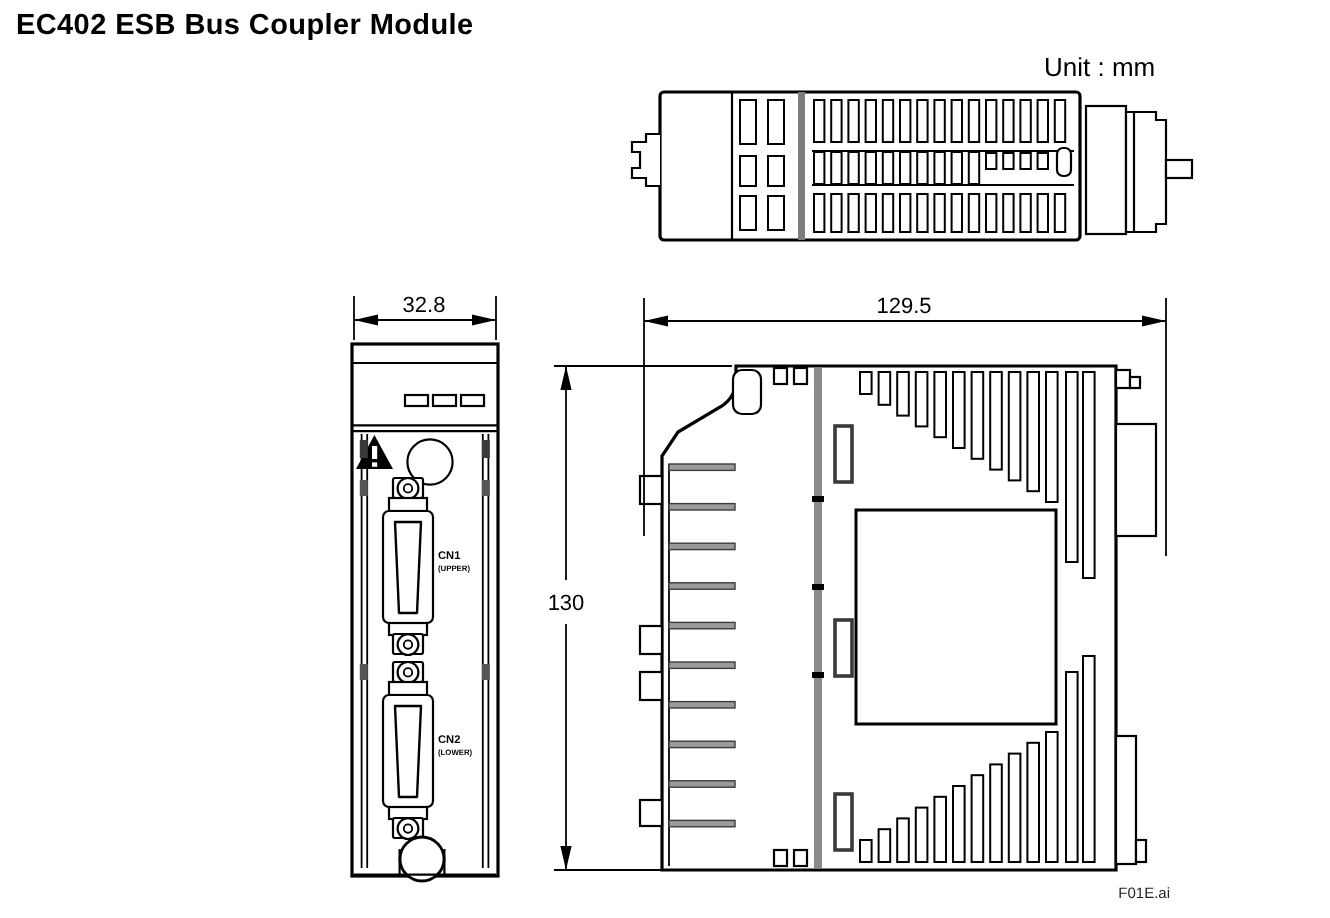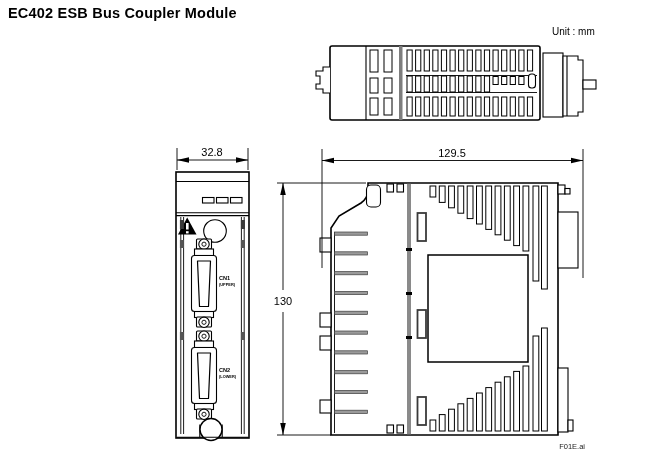--- a/index.html
+++ b/index.html
@@ -5,21 +5,21 @@
   html,body{margin:0;padding:0;background:#fff;}
   .page{
     position:relative;width:665px;height:454px;background:#ffffff;
     font-family:"Liberation Sans",sans-serif;overflow:hidden;
   }
   .page-title{
     position:absolute;left:8px;top:5px;font-size:14.5px;font-weight:bold;
     color:#000;letter-spacing:.2px;
   }
   .unit-label{
-    position:absolute;left:552px;top:26px;font-size:10px;color:#000;
+    position:absolute;left:522px;top:26px;font-size:13px;color:#000;
   }
   svg{position:absolute;left:0;top:0;}
   .dim-text{font-family:"Liberation Sans",sans-serif;font-size:11px;fill:#000;}
   .cn-text{font-family:"Liberation Sans",sans-serif;font-size:5.6px;font-weight:bold;fill:#000;}
   .cn-sub{font-family:"Liberation Sans",sans-serif;font-size:3.9px;font-weight:bold;fill:#000;}
   .fig-ref{font-family:"Liberation Sans",sans-serif;font-size:7.5px;fill:#222;}
   .ol{fill:#fff;stroke:#000;stroke-width:1.6;}
   .ln{stroke:#000;stroke-width:1.1;fill:none;}
   .thin{stroke:#000;stroke-width:0.9;fill:none;}
   .det{fill:#fff;stroke:#000;stroke-width:1.1;}

